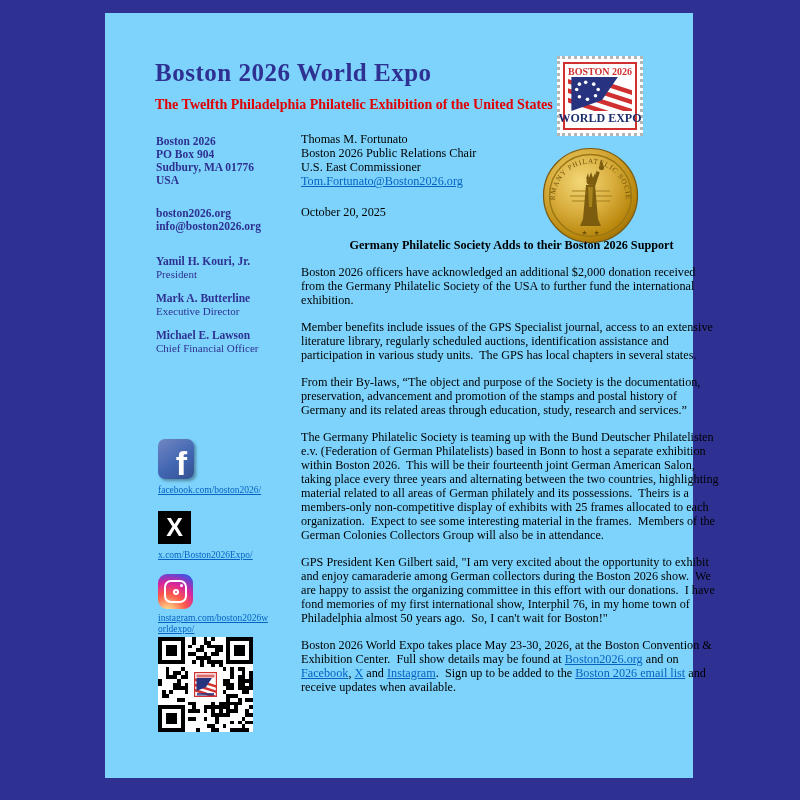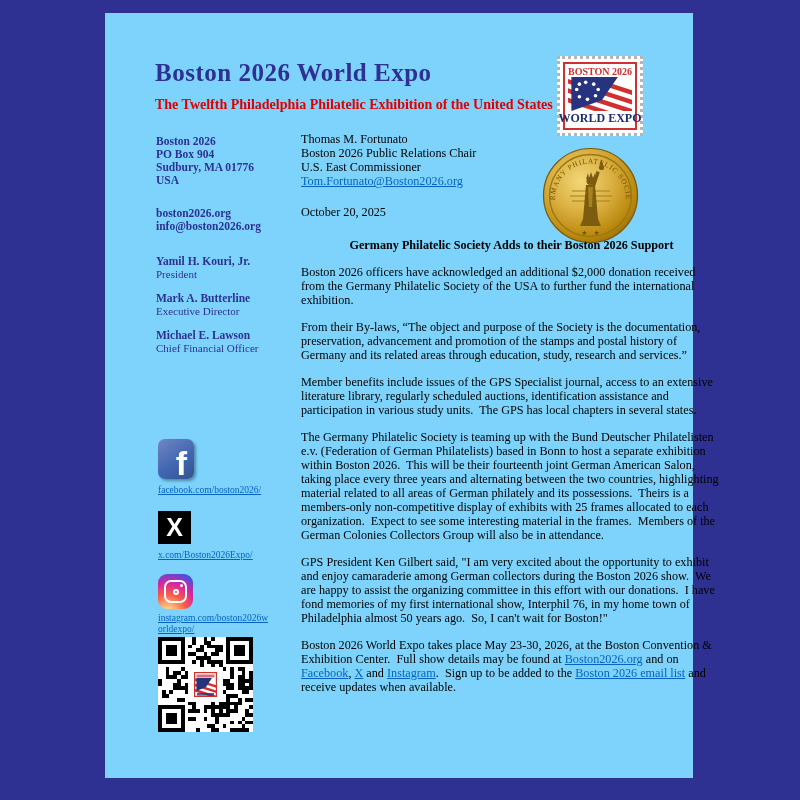--- a/index.html
+++ b/index.html
@@ -372,20 +372,20 @@
       <span class="contact-line">Thomas M. Fortunato</span>
       <span class="contact-line">Boston 2026 Public Relations Chair</span>
       <span class="contact-line">U.S. East Commissioner</span>
       <a class="contact-line doclink">Tom.Fortunato@Boston2026.org</a>
     </div>
     <div class="dateblock">
       <span class="contact-line">October 20, 2025</span>
     </div>
     <div class="headline">Germany Philatelic Society Adds to their Boston 2026 Support</div>
     <p class="para">Boston 2026 officers have acknowledged an additional $2,000 donation received from the Germany Philatelic Society of the USA to further fund the international exhibition.</p>
+    <p class="para">Member benefits include issues of the GPS Specialist journal, access to an extensive literature library, regularly scheduled auctions, identification assistance and participation in various study units.  The GPS has local chapters in several states.</p>
     <p class="para">From their By-laws, “The object and purpose of the Society is the documentation, preservation, advancement and promotion of the stamps and postal history of Germany and its related areas through education, study, research and services.”</p>
-    <p class="para">Member benefits include issues of the GPS Specialist journal, access to an extensive literature library, regularly scheduled auctions, identification assistance and participation in various study units.  The GPS has local chapters in several states.</p>
     <p class="para">The Germany Philatelic Society is teaming up with the Bund Deutscher Philatelisten e.v. (Federation of German Philatelists) based in Bonn to host a separate exhibition within Boston 2026.  This will be their fourteenth joint German American Salon, taking place every three years and alternating between the two countries, highlighting material related to all areas of German philately and its possessions.  Theirs is a members-only non-competitive display of exhibits with 25 frames allocated to each organization.  Expect to see some interesting material in the frames.  Members of the German Colonies Collectors Group will also be in attendance.</p>
     <p class="para">GPS President Ken Gilbert said, "I am very excited about the opportunity to exhibit and enjoy camaraderie among German collectors during the Boston 2026 show.  We are happy to assist the organizing committee in this effort with our donations.  I have fond memories of my first international show, Interphil 76, in my home town of Philadelphia almost 50 years ago.  So, I can't wait for Boston!"</p>
     <p class="para"><span>Boston 2026 World Expo takes place May 23-30, 2026, at the Boston Convention &amp; Exhibition Center.  Full show details may be found at </span><a class="doclink">Boston2026.org</a><span> and on </span><a class="doclink">Facebook</a><span>, </span><a class="doclink">X</a><span> and </span><a class="doclink">Instagram</a><span>.  Sign up to be added to the </span><a class="doclink">Boston 2026 email list</a><span> and receive updates when available.</span></p>
   </div>
 
 </div>
 
 </body></html>

